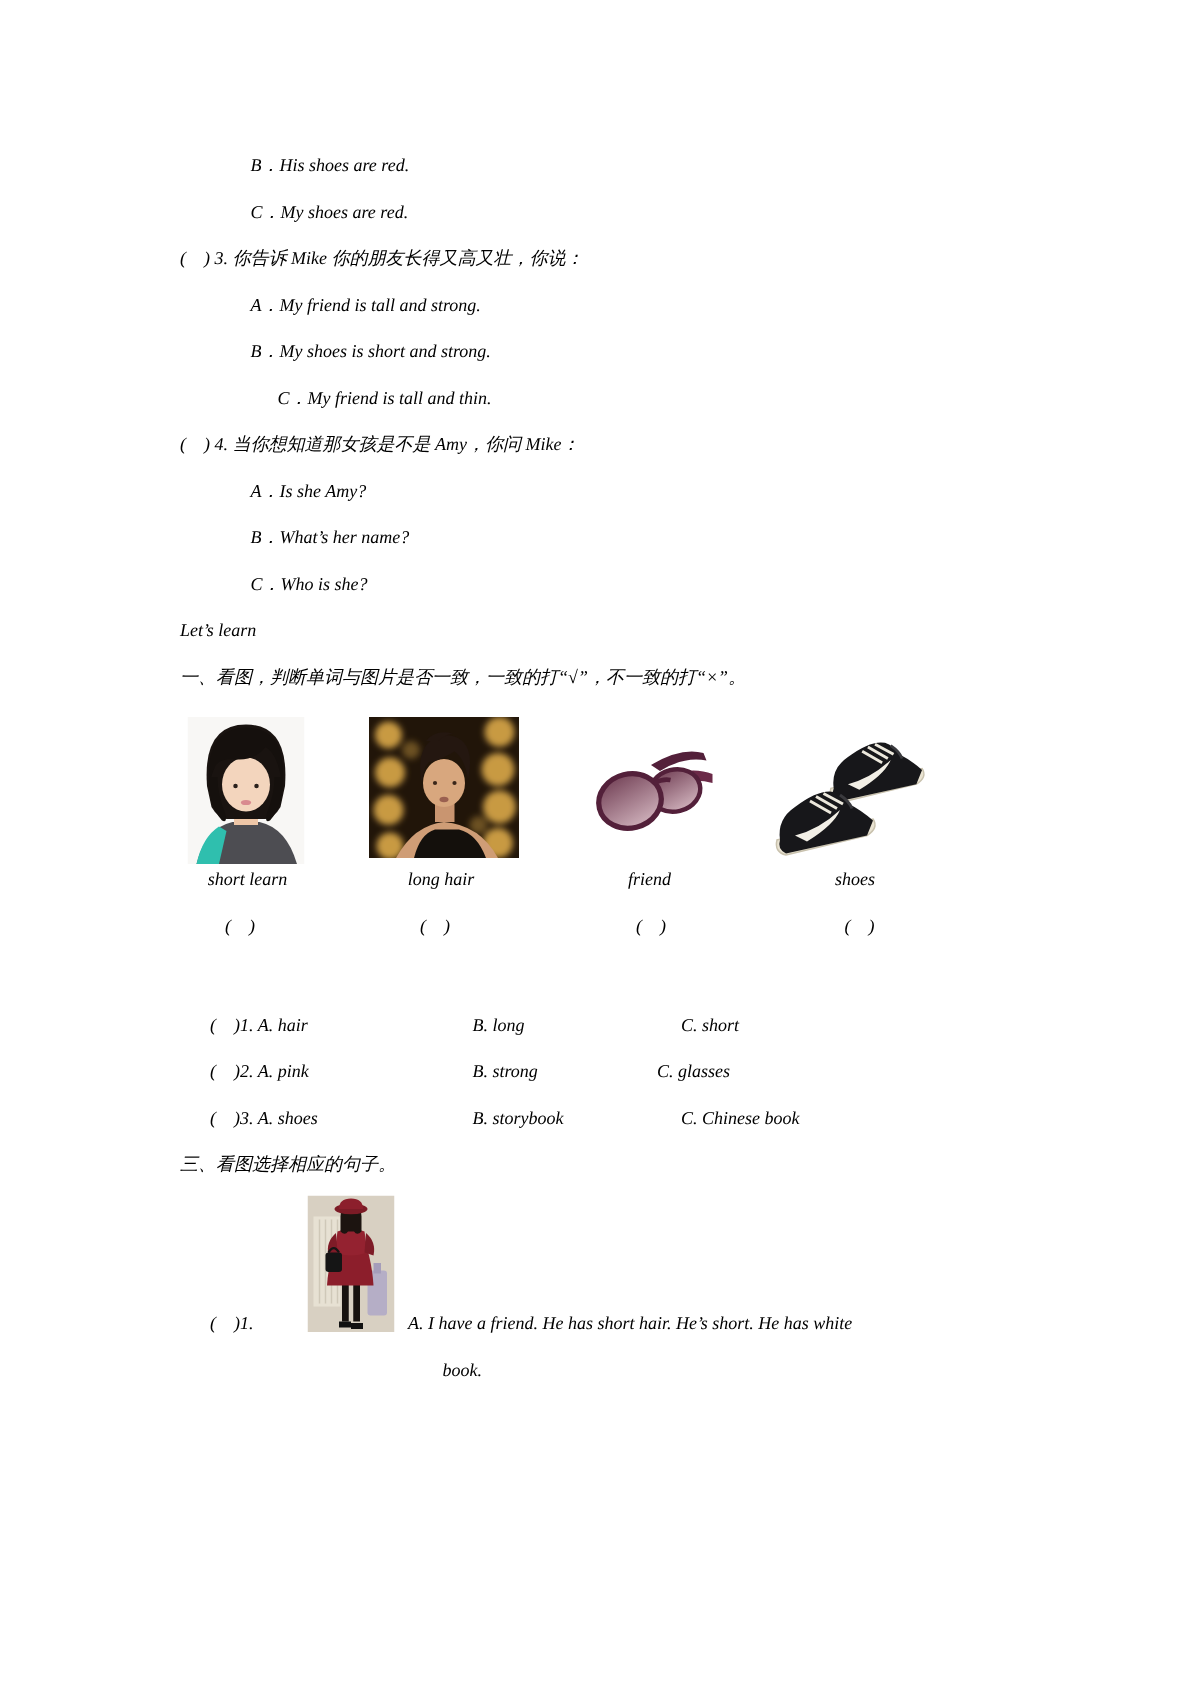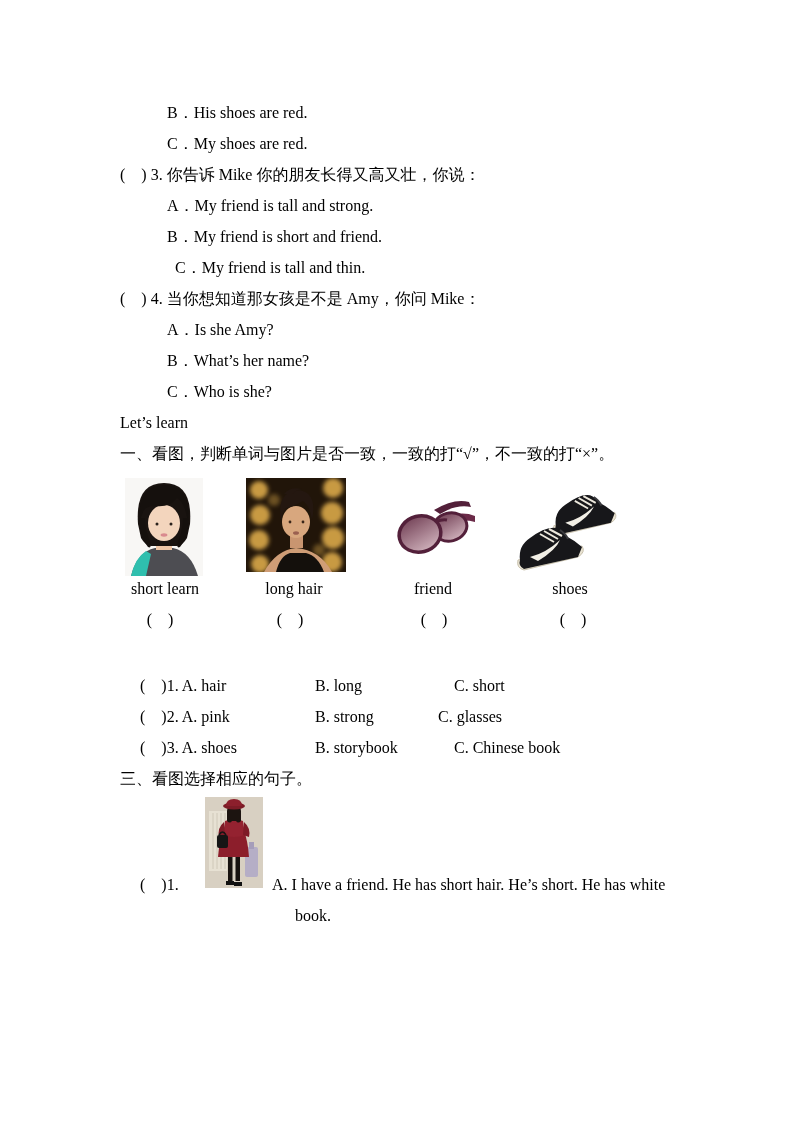--- a/index.html
+++ b/index.html
@@ -1,40 +1,41 @@
 <!DOCTYPE html>
 <html><head>
 <meta charset="utf-8">
 <style>
   html,body{margin:0;padding:0;background:#ffffff;}
   .page{
     position:relative;
     width:793px;height:1122px;
     background:#ffffff;
     font-family:"Liberation Serif","DejaVu Serif",serif;
-    font-size:16px;color:#000;
+    font-size:12px;color:#000;
     overflow:hidden;
+    font-style:italic;
   }
   .ln{position:absolute;white-space:nowrap;line-height:1.25;}
   .center{transform:translateX(-50%);}
   .photo{position:absolute;display:block;}
   svg{display:block;}
 </style>
 </head>
 <body>
 
 <div class="page">
 
   <div class="ln" style="left:167px;top:103px">B．His shoes are red.</div>
   <div class="ln" style="left:167px;top:134px">C．My shoes are red.</div>
 
   <div class="ln" style="left:120px;top:165px">(　) 3. 你告诉 Mike 你的朋友长得又高又壮，你说：</div>
   <div class="ln" style="left:167px;top:196px">A．My friend is tall and strong.</div>
-  <div class="ln" style="left:167px;top:227px">B．My friend is short and friend.</div>
-  <div class="ln" style="left:175px;top:258px">C．My friend is tall and thin.</div>
+  <div class="ln" style="left:167px;top:227px">B．My shoes is short and strong.</div>
+  <div class="ln" style="left:185px;top:258px">C．My friend is tall and thin.</div>
 
   <div class="ln" style="left:120px;top:289px">(　) 4. 当你想知道那女孩是不是 Amy，你问 Mike：</div>
   <div class="ln" style="left:167px;top:320px">A．Is she Amy?</div>
   <div class="ln" style="left:167px;top:351px">B．What’s her name?</div>
   <div class="ln" style="left:167px;top:382px">C．Who is she?</div>
 
   <div class="ln" style="left:120px;top:413px">Let’s learn</div>
 
   <div class="ln" style="left:120px;top:444px">一、看图，判断单词与图片是否一致，一致的打“√”，不一致的打“×”。</div>
 

